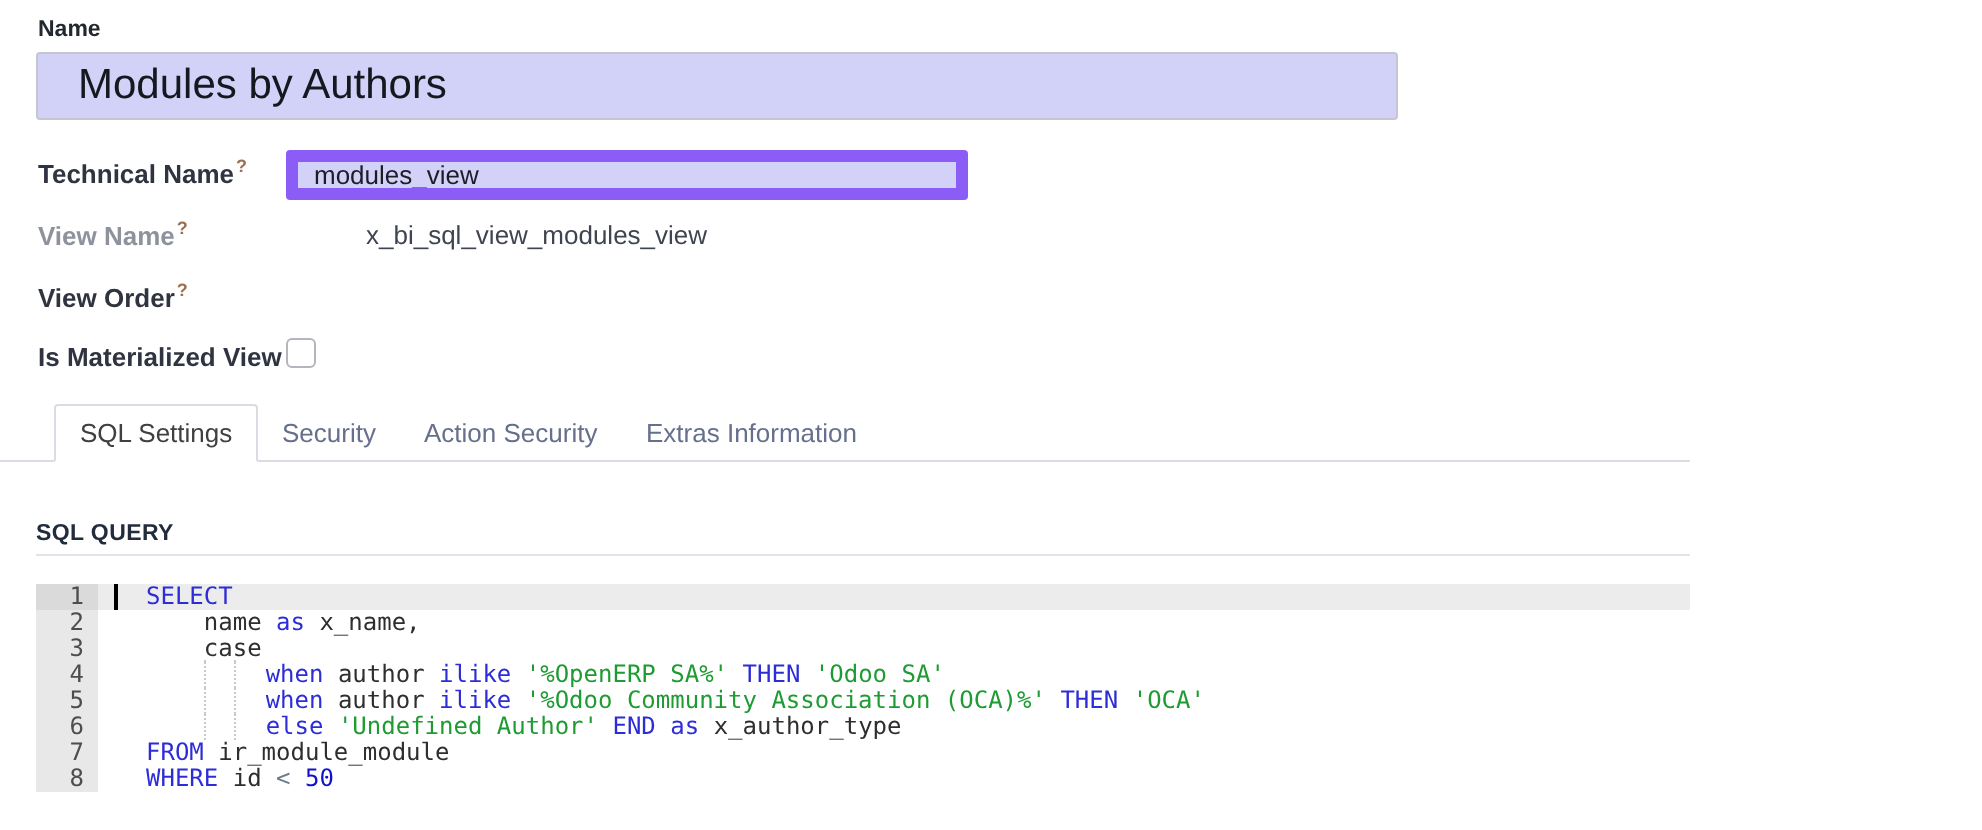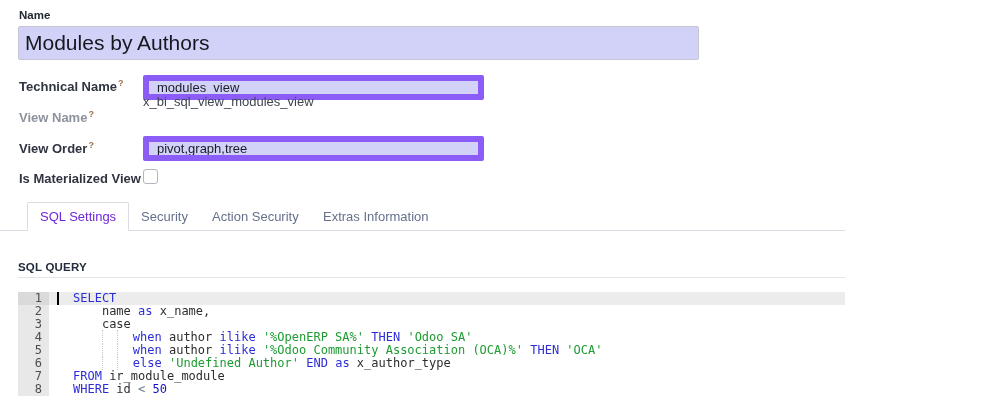--- a/index.html
+++ b/index.html
@@ -4,39 +4,39 @@
 <style>
   * { margin:0; padding:0; box-sizing:border-box; }
   html,body { background:#fff; }
   body { font-family:"Liberation Sans", sans-serif; }
   #page { position:relative; width:845px; height:415px; background:#fff; overflow:hidden; }
 
   
   .name-label { position:absolute; left:19px; top:9px; font-size:11.5px; font-weight:700; color:#23272f; }
   .name-input { position:absolute; left:18px; top:26px; width:681px; height:34px;
     background:var(--lav); border:1px solid #c6c6d2; border-radius:2px;
-    font-family:"Liberation Sans", sans-serif; font-size:21px; color:#15181f; padding:0 6px; outline:none; }
+    font-family:"Liberation Sans", sans-serif; font-size:21px; color:#15181f; padding:0 20px; outline:none; }
 
   
   .frow-label { position:absolute; left:19px; font-size:13px; font-weight:700; color:#2f3440; }
   .frow-label.muted { color:#8d929c; }
   .frow-label sup { font-size:9px; color:#9c6f4e; font-weight:700; margin-left:1px; }
   .small-input { position:absolute; left:143px; width:341px; height:25px;
     background:var(--lav); border:6px solid #8b5cf6; border-radius:2px;
     font-family:"Liberation Sans", sans-serif; font-size:13px; color:#1a1d26; padding:0 8px; outline:none; }
   .plain-value { position:absolute; left:143px; font-size:13px; color:#3f4550; }
   .checkbox { position:absolute; left:143px; top:169px; width:15px; height:15px;
     border:1px solid #b5b5bd; border-radius:3px; background:#fff; appearance:none; outline:none; }
 
   
   .tabs { position:absolute; left:0; top:202px; width:991px; height:29px; }
   .tabs .rule { position:absolute; left:0; right:0; bottom:0; height:1px; background:#d9dce3; }
   .tab { position:absolute; top:0; height:29px; display:flex; align-items:center;
     padding:0 12px; font-size:13px; color:#66708c; cursor:pointer; background:transparent; }
-  .tab.active { background:#fff; color:#6d28d9; border:1px solid #d9dce3; border-bottom:1px solid #fff;
+  .tab.active { background:#fff; color:#404040; border:1px solid #d9dce3; border-bottom:1px solid #fff;
     border-radius:2px 2px 0 0; z-index:2; }
 
   
   .sql-title { position:absolute; left:18px; top:261px; font-size:11.5px; font-weight:700;
     letter-spacing:.2px; color:#232c3d; }
   .sql-divider { position:absolute; left:18px; top:277px; width:962px; height:1px; background:#e3e3ec; }
 
   
   .editor { position:absolute; left:18px; top:292px; width:963px; height:123px; background:#fff;
     font-family:"DejaVu Sans Mono", monospace; font-size:12px; line-height:13px; cursor:text; }
@@ -64,26 +64,25 @@
   <input class="name-input" type="text" value="Modules by Authors" style="">
 
   <div class="frow-label" style="top:78px;">
     <span>Technical Name</span><sup>?</sup>
   </div>
   <input class="small-input" style="top: 75px;" type="text" value="modules_view">
 
   <div class="frow-label muted" style="top:109px;">
     <span>View Name</span><sup>?</sup>
   </div>
-  <div class="plain-value" style="top:94px;">x_bi_sql_view_modules_view</div>
+  <div class="plain-value" style="top:110px;margin-left:40px;">x_bi_sql_view_modules_view</div>
 
   <div class="frow-label" style="top:140px;">
     <span>View Order</span><sup>?</sup>
   </div>
-  <input class="small-input" style="top: 136px;" type="text" value="pivot,graph,tree">
 
   <div class="frow-label" style="top:171px;">
     <span>Is Materialized View</span>
   </div>
   <input class="checkbox" type="checkbox" style="">
 
   <div class="tabs">
     <div class="rule"></div>
     <div id="tabs-host">
         <div class="tab active" style="left: 27px;">SQL Settings</div>

